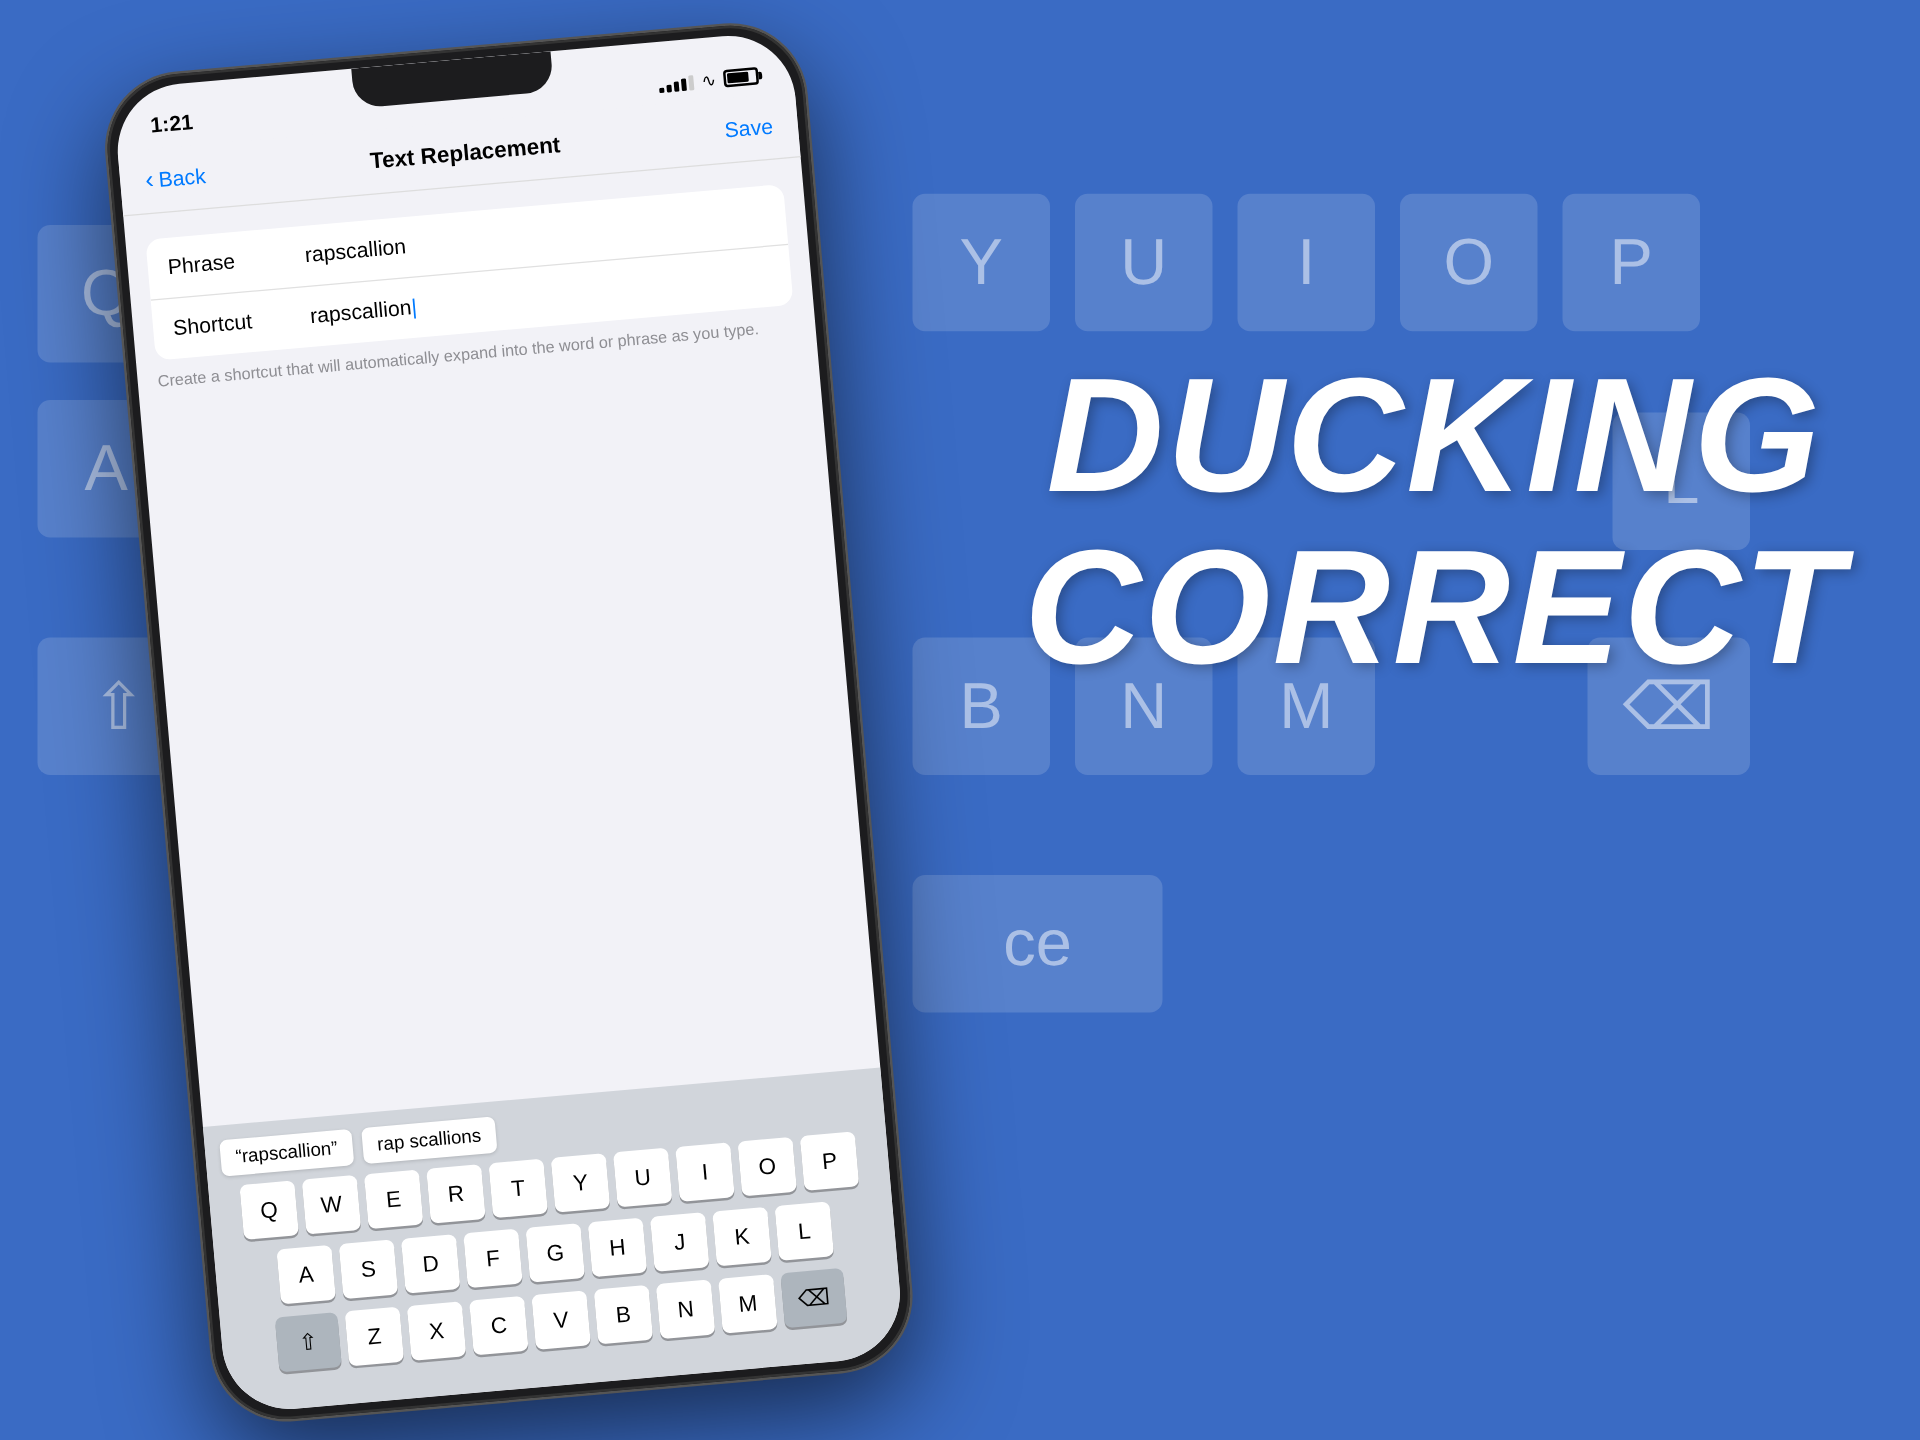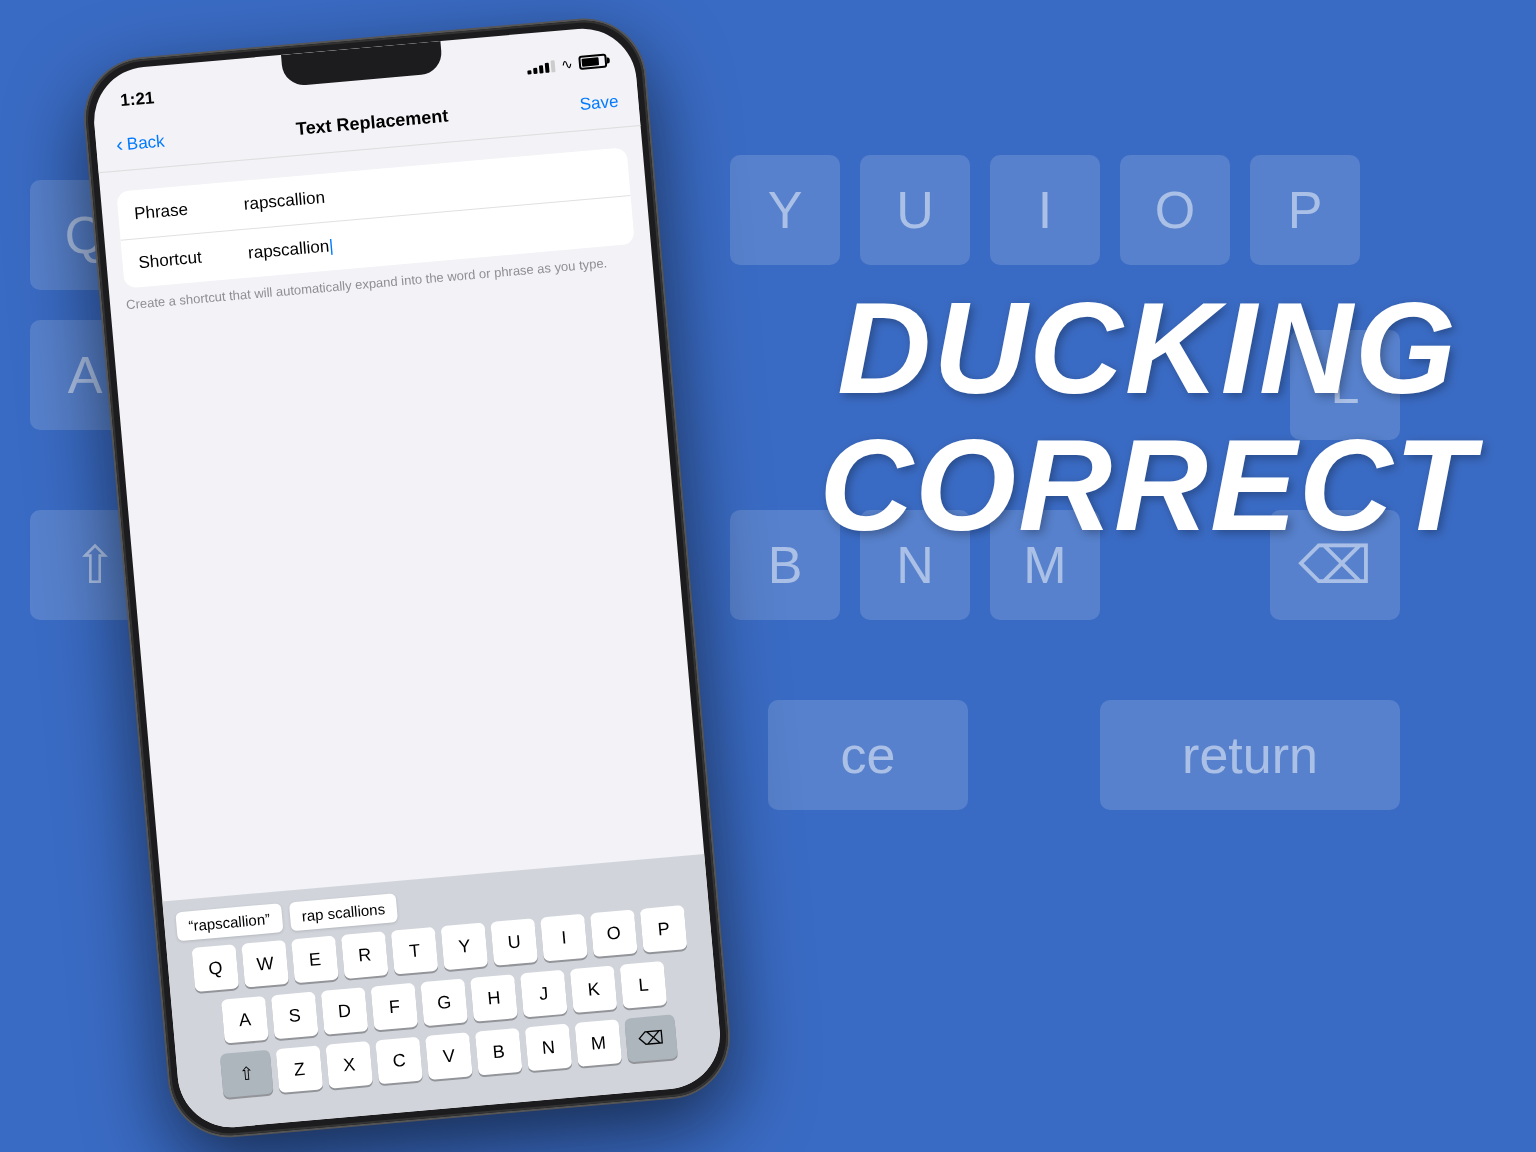--- a/index.html
+++ b/index.html
@@ -344,22 +344,21 @@
     <div class="bg-key" style="top: 155px; left: 990px; width: 110px; height: 110px;">I</div>
     <div class="bg-key" style="top: 155px; left: 1120px; width: 110px; height: 110px;">O</div>
     <div class="bg-key" style="top: 155px; left: 1250px; width: 110px; height: 110px;">P</div>
     <div class="bg-key" style="top: 320px; left: 30px; width: 110px; height: 110px;">A</div>
     <div class="bg-key" style="top: 330px; left: 1290px; width: 110px; height: 110px;">L</div>
     <div class="bg-key" style="top: 510px; left: 730px; width: 110px; height: 110px;">B</div>
     <div class="bg-key" style="top: 510px; left: 860px; width: 110px; height: 110px;">N</div>
     <div class="bg-key" style="top: 510px; left: 990px; width: 110px; height: 110px;">M</div>
     <div class="bg-key" style="top: 510px; left: 1270px; width: 130px; height: 110px;">⌫</div>
     <div class="bg-key" style="top: 510px; left: 30px; width: 130px; height: 110px;">⇧</div>
-    <div class="bg-key" style="top: 700px; left: 768px; width: 200px; height: 110px;">ce</div>
-    <div class="bg-key" style="top: 700px; left: 1100px; width: 300px; height: 110px;">return</div>
+    <div class="bg-key" style="top: 700px; left: 730px; width: 200px; height: 110px;">ce</div>
   </div>
 
 <div class="headline-text">
   <span class="line">DUCKING</span>
   <span class="line">CORRECT</span>
 </div>
 
 <div class="phone-wrapper">
   <div class="phone-outer">
     <div class="phone-screen">

